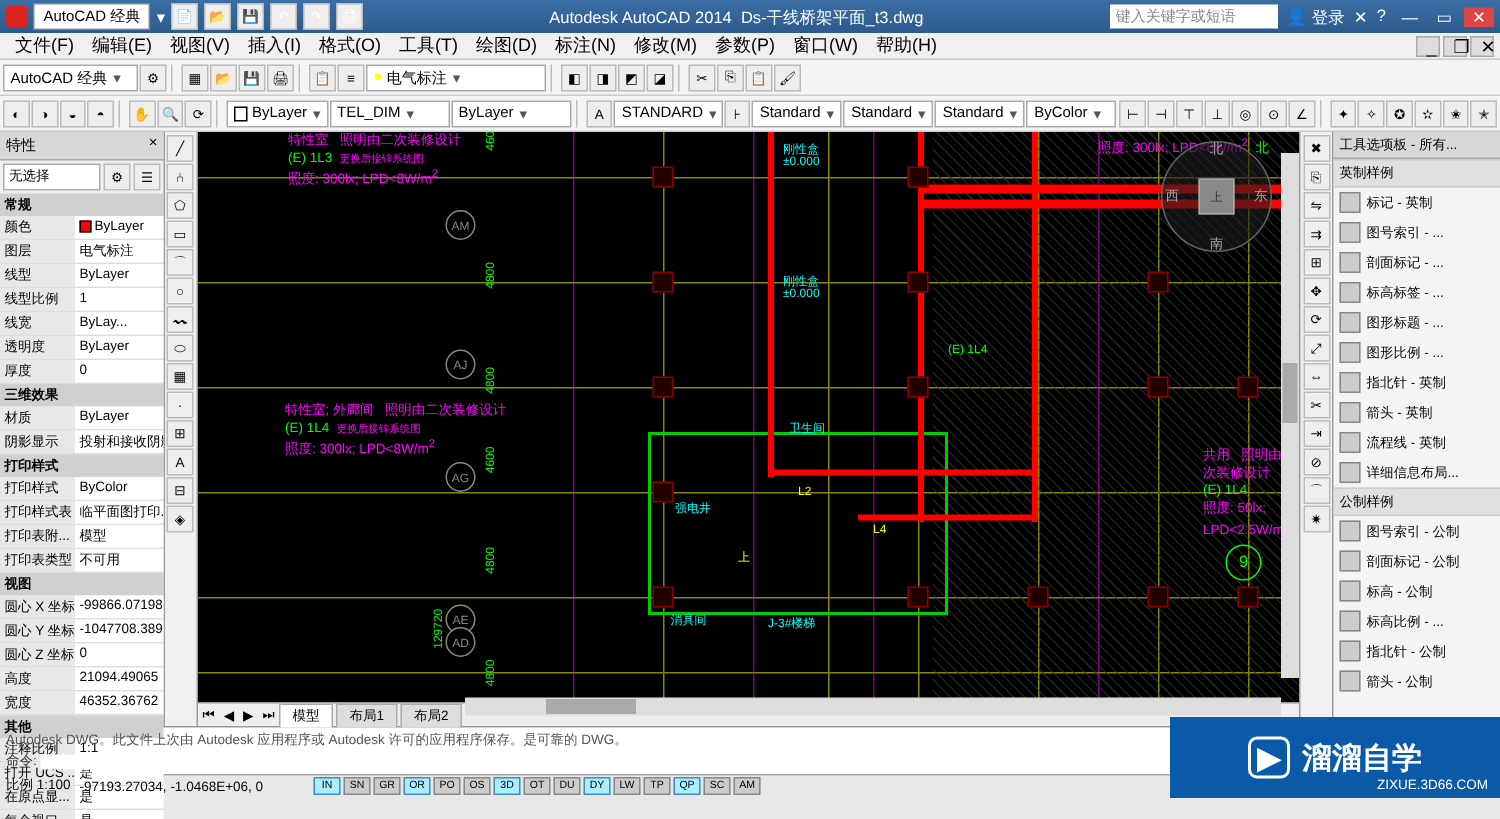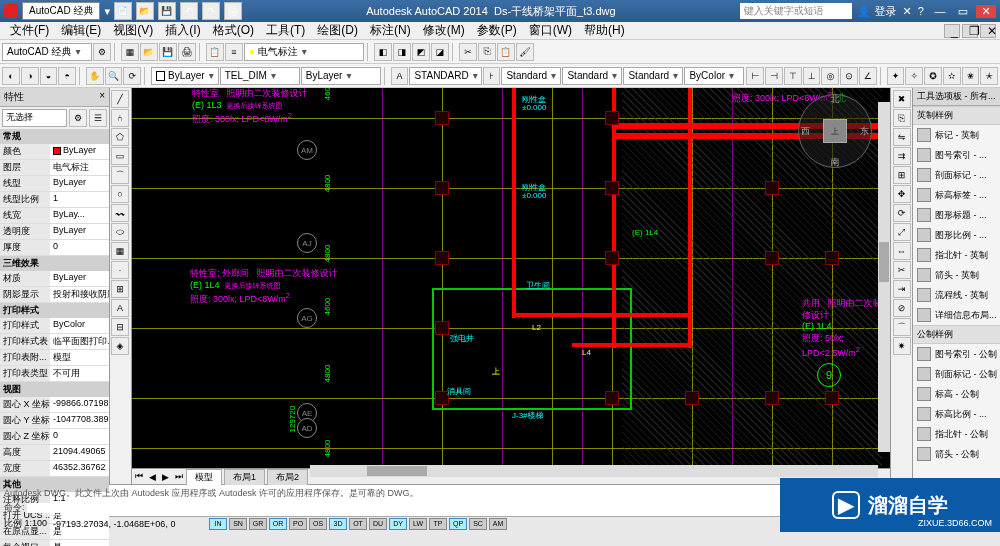--- a/index.html
+++ b/index.html
@@ -68,21 +68,21 @@
 
 .canvas-tabs-bottom { height: 16px; background: #eee; display: flex; align-items: center; font-size: 9px; border-top: 1px solid #999; }
 .canvas-tabs-bottom .tab { padding: 1px 8px; background: #ddd; border: 1px solid #aaa; border-bottom: none; margin-right: 2px; cursor: pointer; }
 .canvas-tabs-bottom .tab.active { background: #fff; }
 .canvas-tabs-bottom .nav { padding: 0 3px; cursor: pointer; }
 
 
 .right-tb { width: 22px; background: #f0f0f0; border-left: 1px solid #999; display: flex; flex-direction: column; gap: 1px; padding: 2px 1px; align-items: center; }
 
 
-.palette { width: 88px; background: #f4f4f4; border-left: 1px solid #999; display: flex; flex-direction: column; font-size: 9px; overflow: hidden; }
+.palette { width: 112px; background: #f4f4f4; border-left: 1px solid #999; display: flex; flex-direction: column; font-size: 9px; overflow: hidden; }
 .palette .hdr { background: #d8d8d8; padding: 2px 4px; border-bottom: 1px solid #aaa; font-size: 9px; white-space: nowrap; overflow: hidden; }
 .palette .section { background: #e0e0e0; padding: 2px 4px; border-top: 1px solid #ccc; border-bottom: 1px solid #ccc; }
 .palette .item { display: flex; align-items: center; padding: 3px 4px; gap: 4px; cursor: pointer; white-space: nowrap; overflow: hidden; }
 .palette .item .ico { width: 14px; height: 14px; background: #ccc; border: 1px solid #888; flex-shrink: 0; }
 
 
 .cmdline { height: 32px; background: #fff; border-top: 1px solid #999; font-size: 9px; padding: 2px 4px; color: #333; display: flex; flex-direction: column; }
 .cmdline .hist { color: #555; flex: 1; overflow: hidden; }
 .cmdline .prompt { display: flex; align-items: center; }
 .cmdline .prompt input { flex: 1; border: none; outline: none; font-size: 9px; }
@@ -435,21 +435,21 @@
       <div class="elec-text" style="left:670px;top:210px">
         <span>共用</span>&nbsp;&nbsp;&nbsp;<span>照明由二次装修设计</span><br>
         <span style="color:#0f0">(E) 1L4</span><br>
         <span>照度:  50lx; LPD&lt;2.5W/m</span><sup>2</sup>
       </div>
 
       <div class="label-text" style="left:400px;top:235px">L2</div>
       <div class="label-text" style="left:450px;top:260px">L4</div>
       <div class="label-text" style="left:360px;top:278px;color:#ff0">上</div>
       <div class="label-text" style="left:318px;top:245px;color:#0ff">强电井</div>
-      <div class="label-text" style="left:315px;top:298px;color:#0ff">消具间</div>
+      <div class="label-text" style="left:315px;top:320px;color:#0ff">消具间</div>
       <div class="label-text" style="left:380px;top:322px;color:#0ff">J-3#楼梯</div>
       <div class="label-text" style="left:394px;top:192px;color:#0ff">卫生间</div>
 
       <div class="circle9" style="left:685px;top:275px">9</div>
 
       <div class="compass" style="right:18px;top:6px">
         <div class="cube">上</div>
         <span class="dir" style="left:50%;top:-2px;transform:translateX(-50%)">北</span>
         <span class="dir" style="left:50%;bottom:-2px;transform:translateX(-50%)">南</span>
         <span class="dir" style="right:2px;top:50%;transform:translateY(-50%)">东</span>

